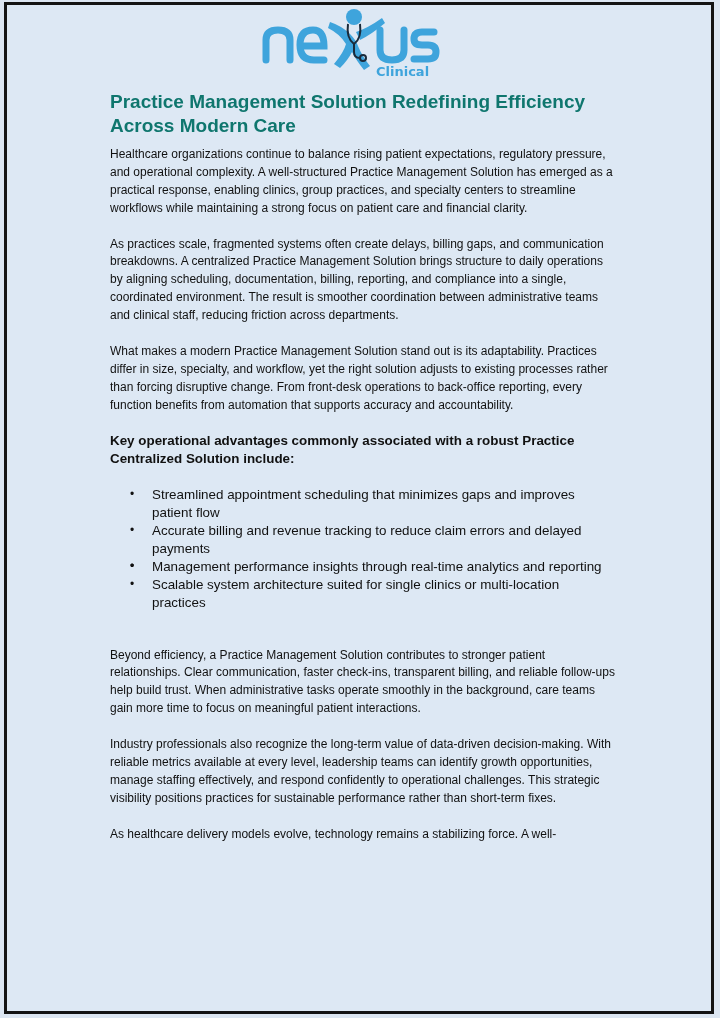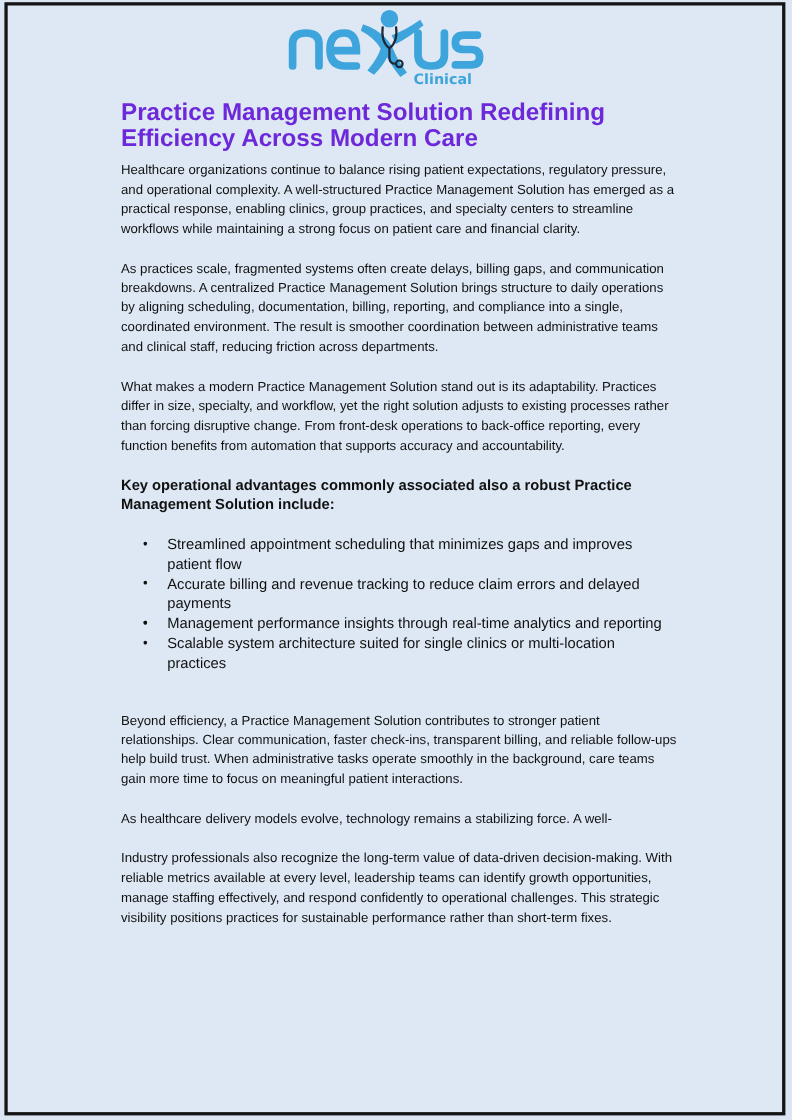--- a/index.html
+++ b/index.html
@@ -33,24 +33,24 @@
       height: 75px;
     }
     .content {
       position: absolute;
       left: 110px;
       top: 90px;
       width: 505px;
     }
     .title {
       font-weight: bold;
-      font-size: 22px;
+      font-size: 19px;
       line-height: 24px;
       margin: 0 0 8px 0;
-      color: #6d28d9;
+      color: #0f766e;
     }
     .para {
       font-size: 12px;
       line-height: 17.9px;
       margin: 0 0 17.9px 0;
       color: #111;
     }
     .key-heading {
       font-size: 13.4px;
       line-height: 17.9px;
@@ -111,26 +111,26 @@
   </svg>
 </div>
 
 <div class="content">
   <h1 class="title">Practice Management Solution Redefining Efficiency Across Modern Care</h1>
 
   <p class="para">Healthcare organizations continue to balance rising patient expectations, regulatory pressure, and operational complexity. A well-structured Practice Management Solution has emerged as a practical response, enabling clinics, group practices, and specialty centers to streamline workflows while maintaining a strong focus on patient care and financial clarity.</p>
   <p class="para">As practices scale, fragmented systems often create delays, billing gaps, and communication breakdowns. A centralized Practice Management Solution brings structure to daily operations by aligning scheduling, documentation, billing, reporting, and compliance into a single, coordinated environment. The result is smoother coordination between administrative teams and clinical staff, reducing friction across departments.</p>
   <p class="para">What makes a modern Practice Management Solution stand out is its adaptability. Practices differ in size, specialty, and workflow, yet the right solution adjusts to existing processes rather than forcing disruptive change. From front-desk operations to back-office reporting, every function benefits from automation that supports accuracy and accountability.</p>
 
-  <p class="key-heading">Key operational advantages commonly associated also a robust Practice Management Solution include:</p>
+  <p class="key-heading">Key operational advantages commonly associated with a robust Practice Centralized Solution include:</p>
 
   <ul class="advantages">
     <li><span class="bullet">•</span><span>Streamlined appointment scheduling that minimizes gaps and improves patient flow</span></li>
     <li><span class="bullet">•</span><span>Accurate billing and revenue tracking to reduce claim errors and delayed payments</span></li>
     <li><span class="bullet">•</span></li>
     <li><span class="bullet">•</span><span>Management performance insights through real-time analytics and reporting</span></li>
     <li><span class="bullet">•</span><span>Scalable system architecture suited for single clinics or multi-location practices</span></li>
   </ul>
 
   <p class="para">Beyond efficiency, a Practice Management Solution contributes to stronger patient relationships. Clear communication, faster check-ins, transparent billing, and reliable follow-ups help build trust. When administrative tasks operate smoothly in the background, care teams gain more time to focus on meaningful patient interactions.</p>
+  <p class="para">Industry professionals also recognize the long-term value of data-driven decision-making. With reliable metrics available at every level, leadership teams can identify growth opportunities, manage staffing effectively, and respond confidently to operational challenges. This strategic visibility positions practices for sustainable performance rather than short-term fixes.</p>
   <p class="para">As healthcare delivery models evolve, technology remains a stabilizing force. A well-</p>
-  <p class="para">Industry professionals also recognize the long-term value of data-driven decision-making. With reliable metrics available at every level, leadership teams can identify growth opportunities, manage staffing effectively, and respond confidently to operational challenges. This strategic visibility positions practices for sustainable performance rather than short-term fixes.</p>
 </div>
 
 </body></html>

